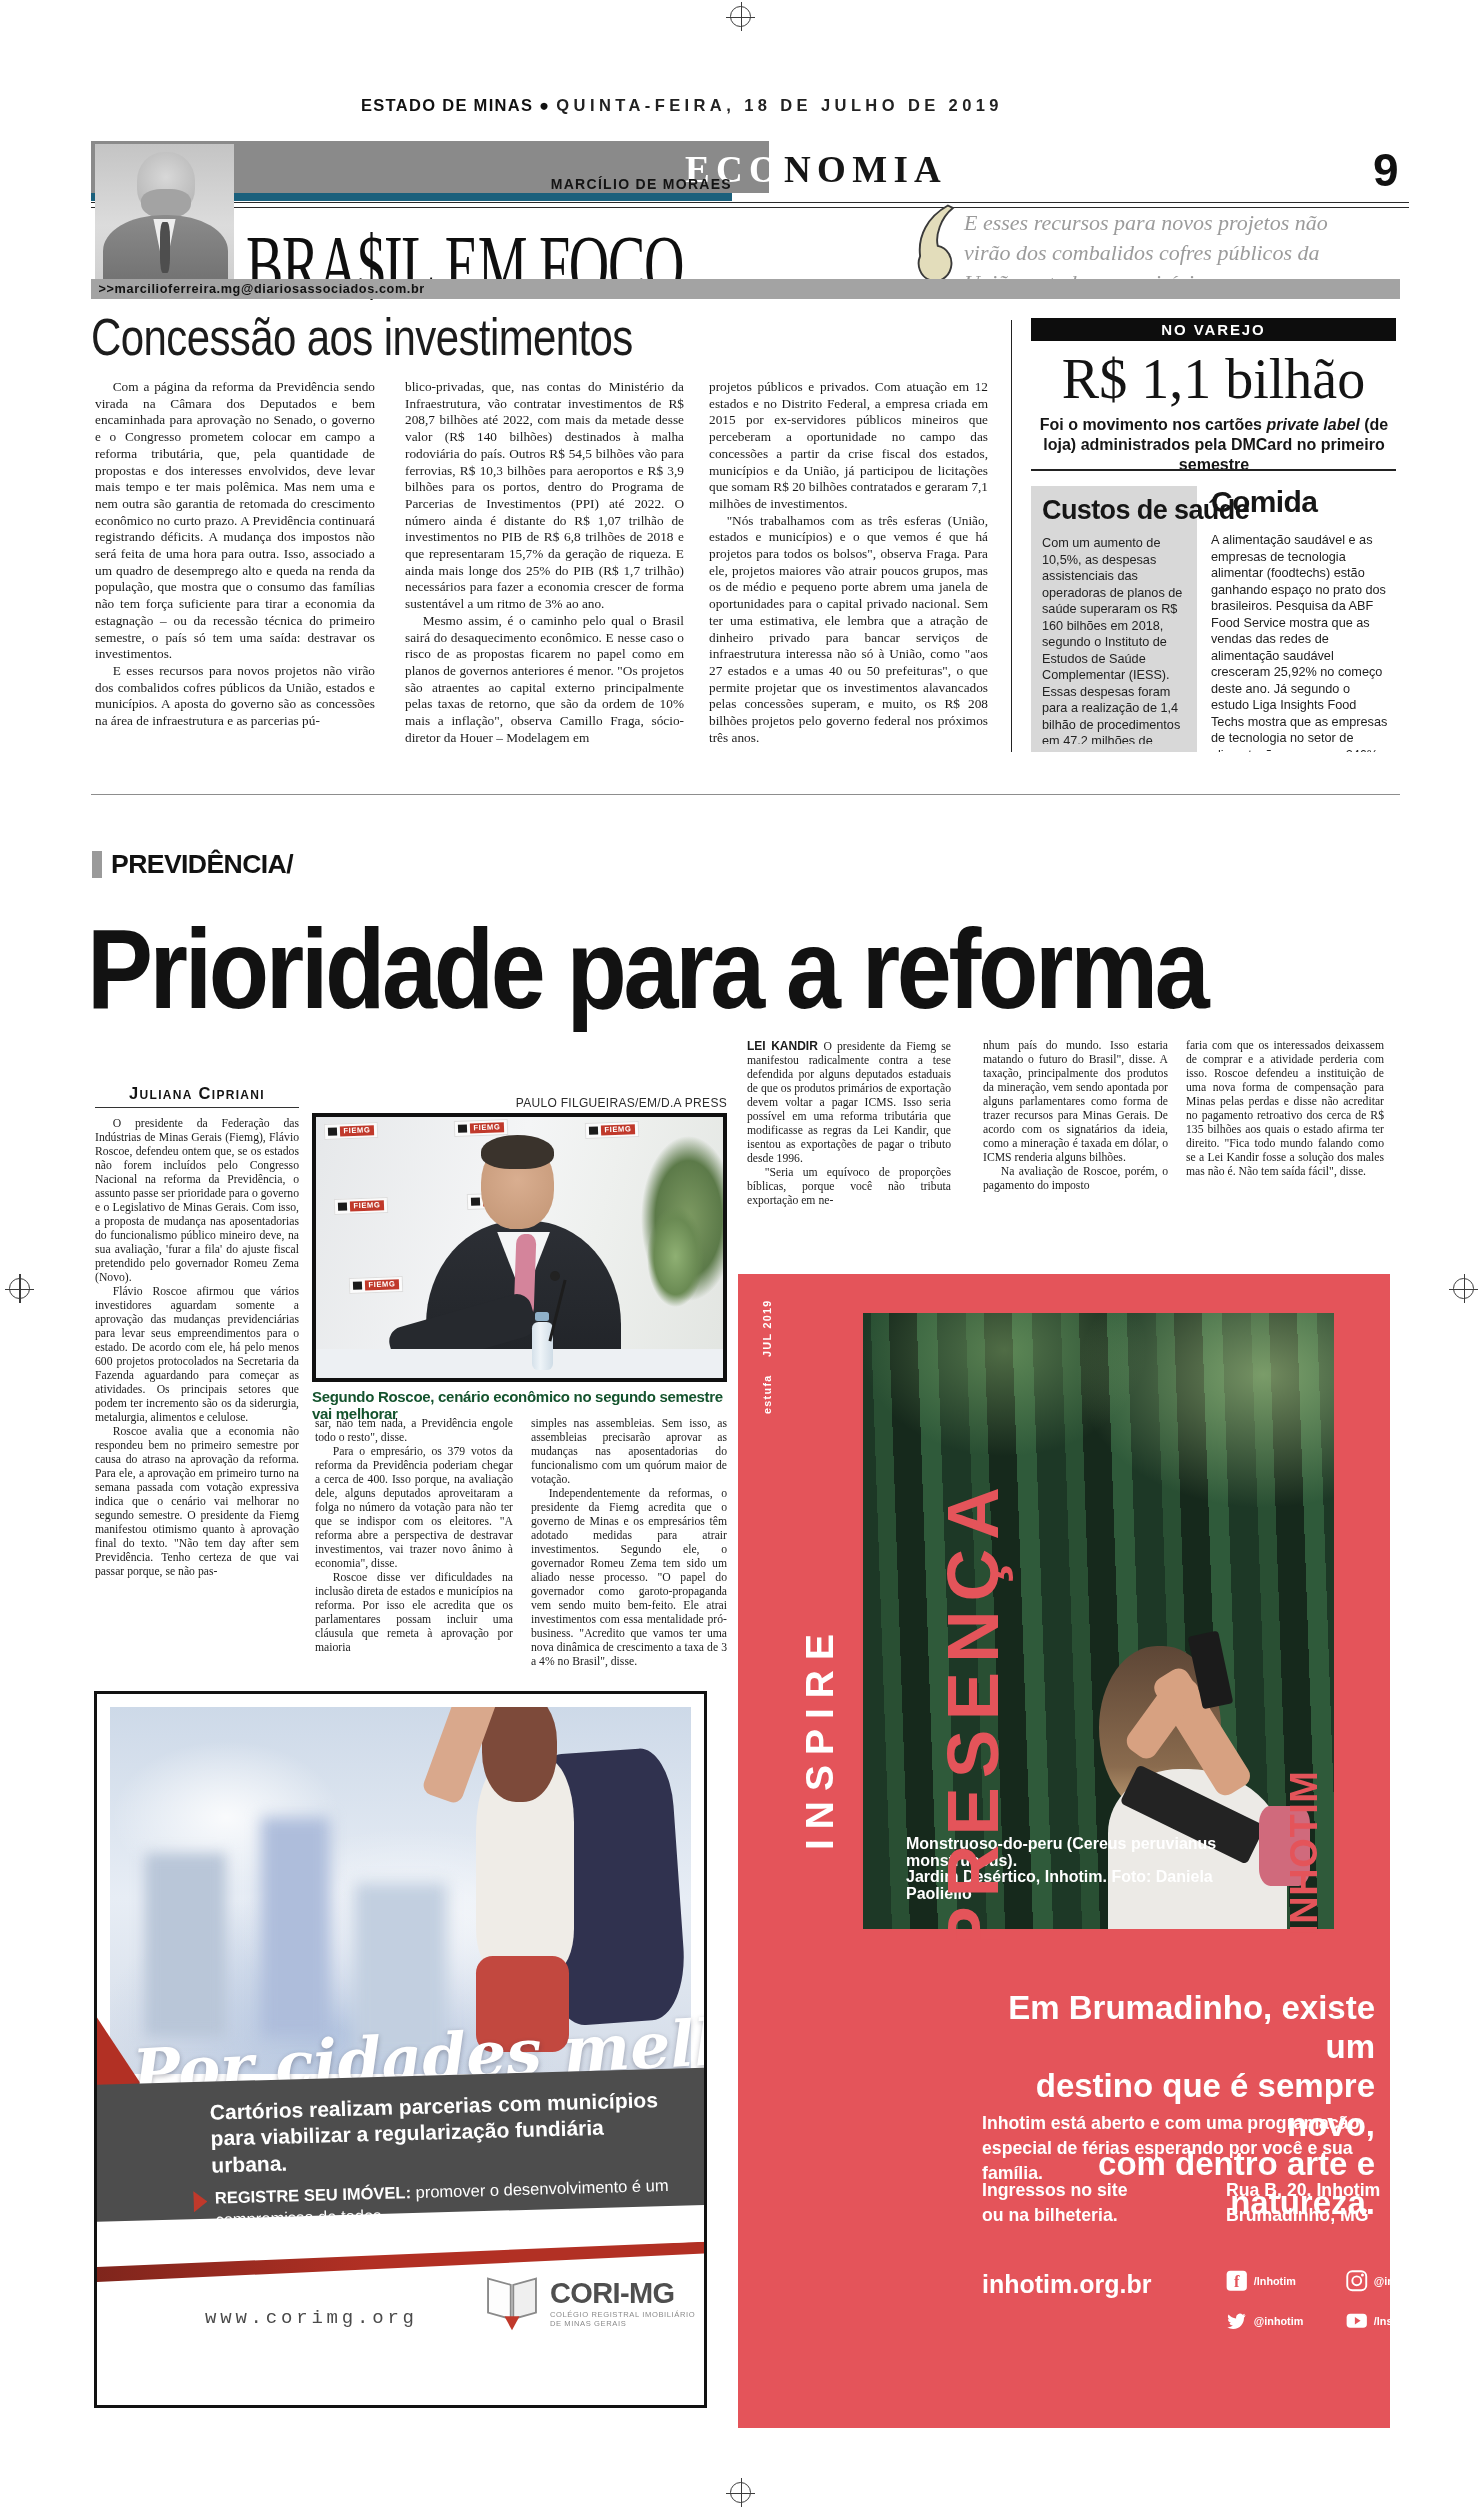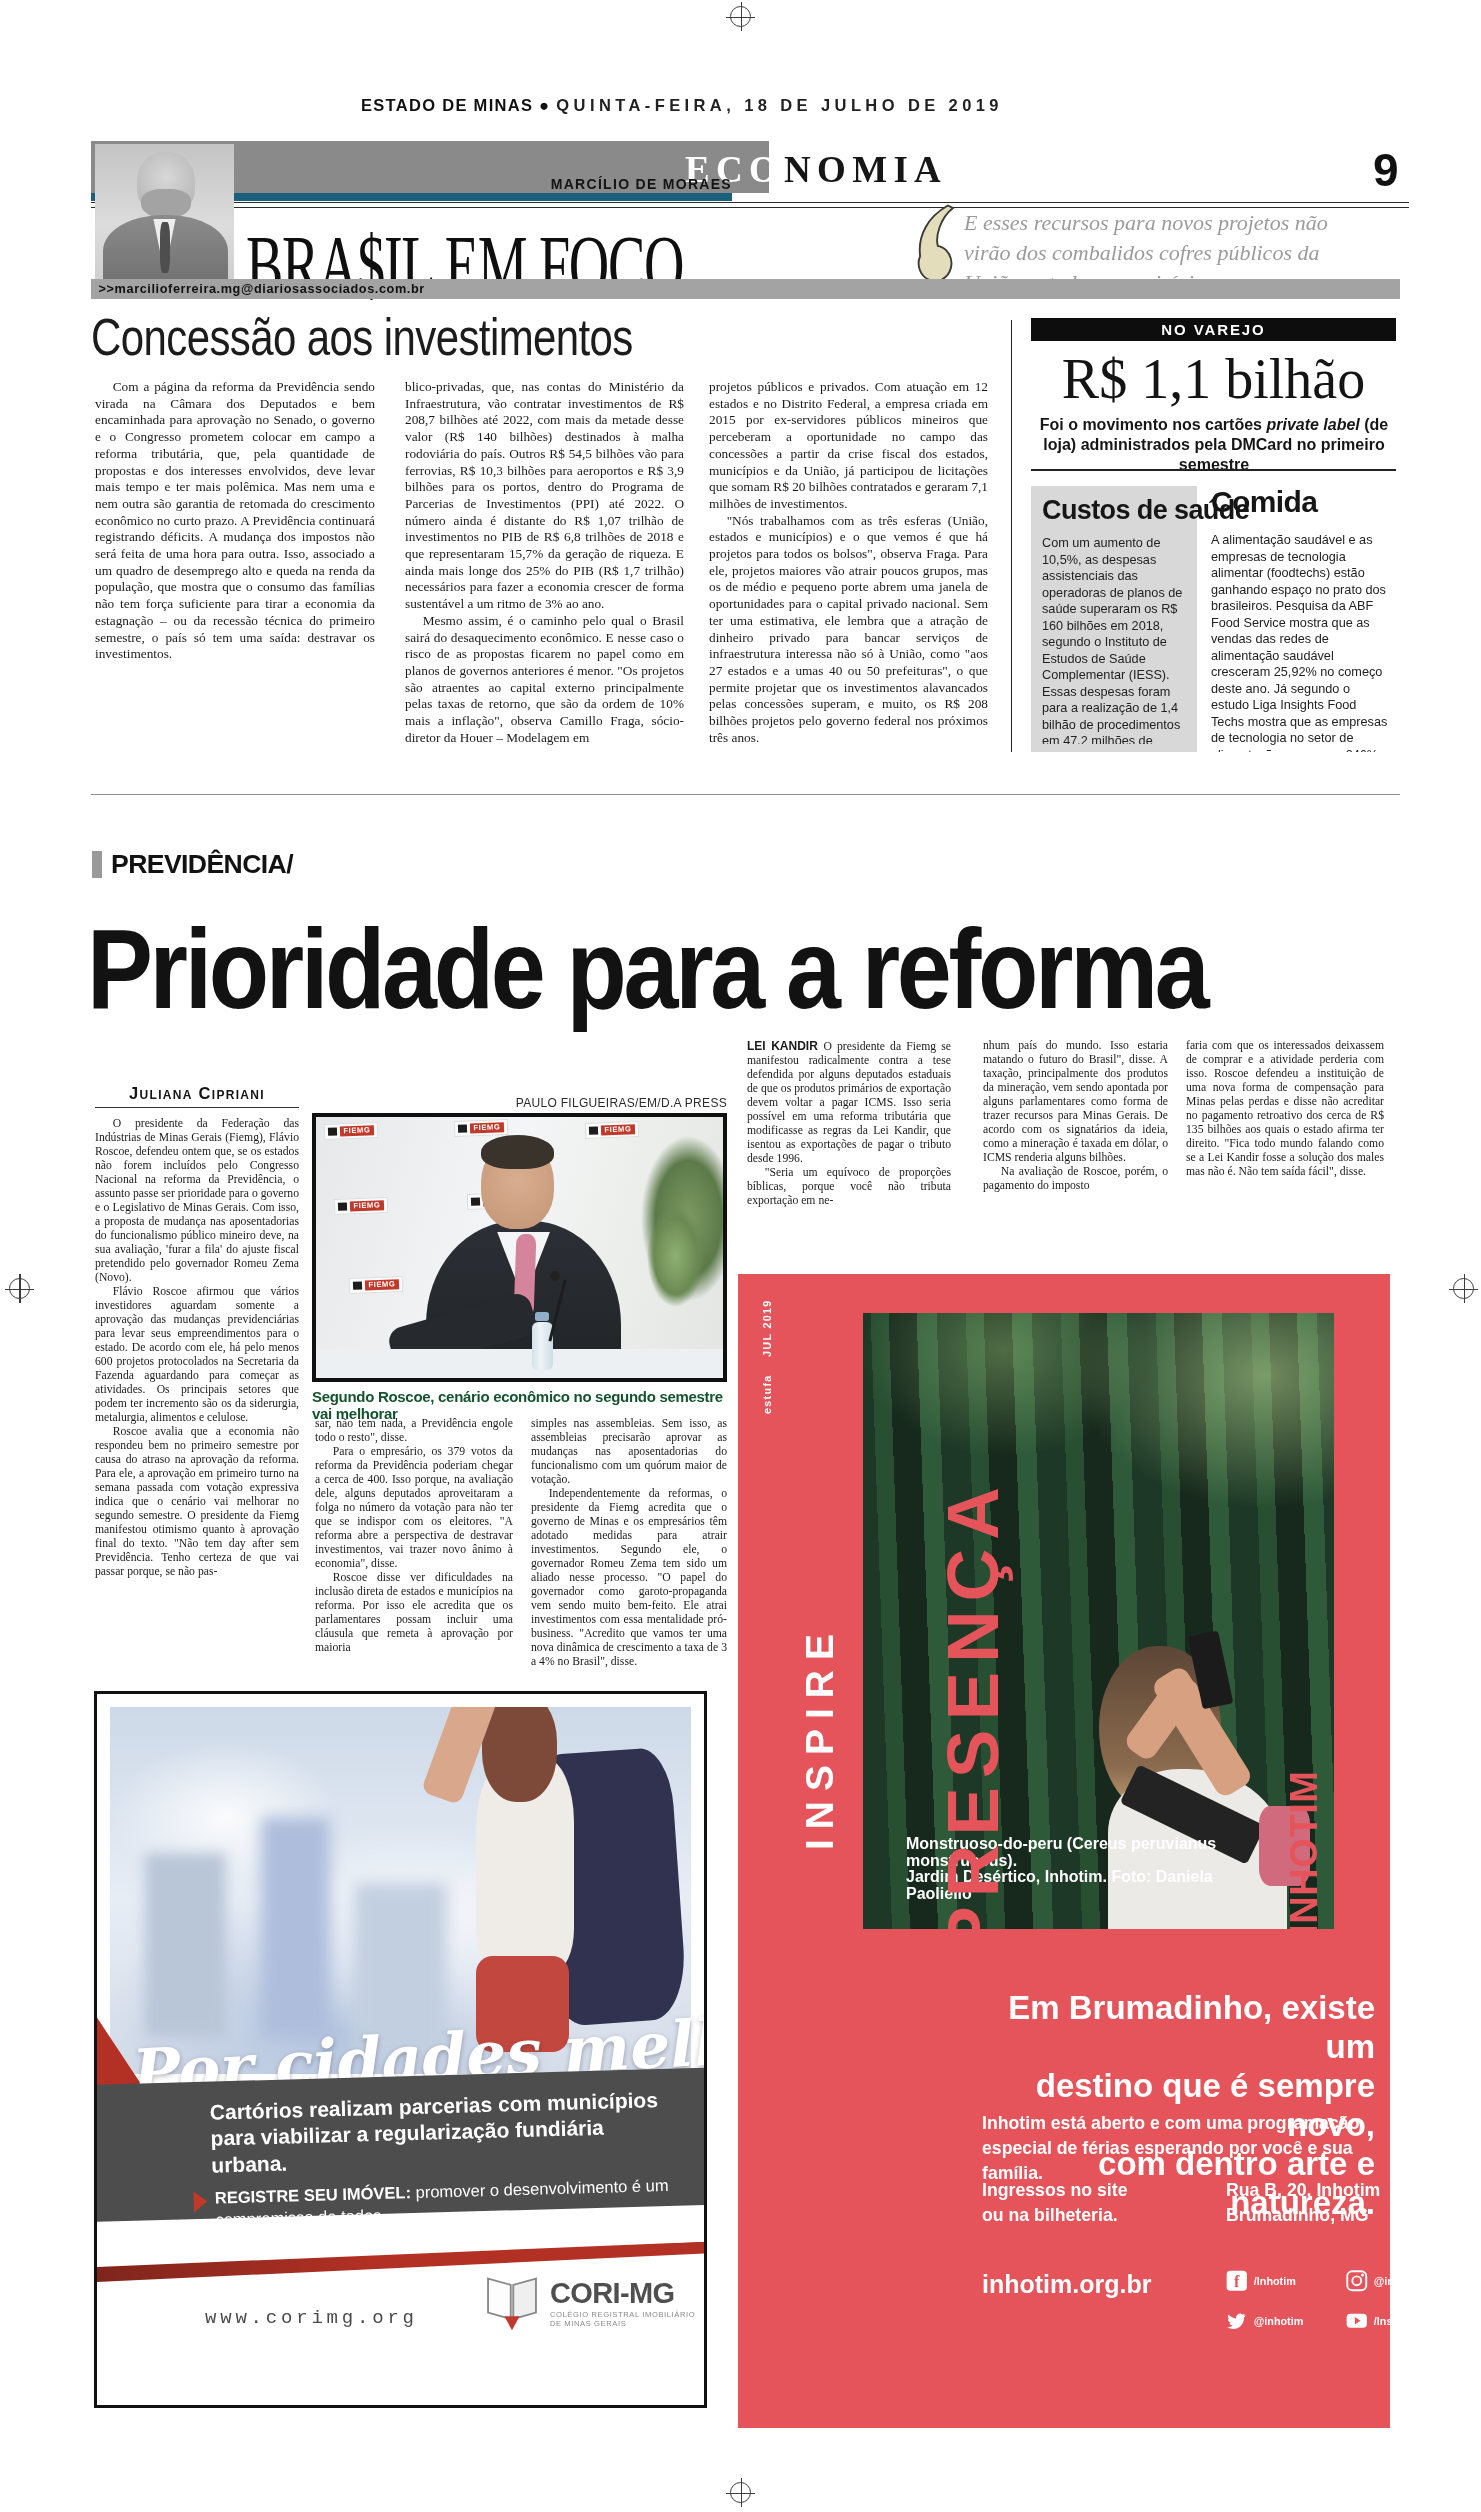--- a/index.html
+++ b/index.html
@@ -109,20 +109,21 @@
   </div>
 
   <div class="abs" style="left:91px;top:279px;width:1309px;height:19.6px;background:#a3a3a3;">
     <div style="padding:3.2px 0 0 7.6px;font-size:12.7px;font-weight:bold;letter-spacing:0.6px;color:#111;">&gt;&gt;marcilioferreira.mg@diariosassociados.com.br</div>
   </div>
 
   <div class="abs h-conc" style="left:91px;top:309px;">Concessão aos investimentos</div>
 
   <div class="abs body-col" style="left:95px;top:379px;width:280px;height:374px;font-size:13.3px;line-height:16.7px;">
     <p>Com a página da reforma da Previdência sendo virada na Câmara dos Deputados e bem encaminhada para aprovação no Senado, o governo e o Congresso prometem colocar em campo a reforma tributária, que, pela quantidade de propostas e dos interesses envolvidos, deve levar mais tempo e ter mais polêmica. Mas nem uma e nem outra são garantia de retomada do crescimento econômico no curto prazo. A Previdência continuará registrando déficits. A mudança dos impostos não será feita de uma hora para outra. Isso, associado a um quadro de desemprego alto e queda na renda da população, que mostra que o consumo das famílias não tem força suficiente para tirar a economia da estagnação – ou da recessão técnica do primeiro semestre, o país só tem uma saída: destravar os investimentos.</p>
+    <p>E esses recursos para novos projetos não virão dos combalidos cofres públicos da União, estados e municípios. A aposta do governo são as concessões na área de infraestrutura e as parcerias pú-</p>
   </div>
   <div class="abs body-col" style="left:405px;top:379px;width:279px;height:374px;font-size:13.3px;line-height:16.7px;">
     <p class="noind">blico-privadas, que, nas contas do Ministério da Infraestrutura, vão contratar investimentos de R$ 208,7 bilhões até 2022, com mais da metade desse valor (R$ 140 bilhões) destinados à malha rodoviária do país. Outros R$ 54,5 bilhões vão para ferrovias, R$ 10,3 bilhões para aeroportos e R$ 3,9 bilhões para os portos, dentro do Programa de Parcerias de Investimentos (PPI) até 2022. O número ainda é distante do R$ 1,07 trilhão de investimentos no PIB de R$ 6,8 trilhões de 2018 e que representaram 15,7% da geração de riqueza. E ainda mais longe dos 25% do PIB (R$ 1,7 trilhão) necessários para fazer a economia crescer de forma sustentável a um ritmo de 3% ao ano.</p>
     <p>Mesmo assim, é o caminho pelo qual o Brasil sairá do desaquecimento econômico. E nesse caso o risco de as propostas ficarem no papel como em planos de governos anteriores é menor. "Os projetos são atraentes ao capital externo principalmente pelas taxas de retorno, que são da ordem de 10% mais a inflação", observa Camillo Fraga, sócio-diretor da Houer – Modelagem em</p>
   </div>
   <div class="abs body-col" style="left:709px;top:379px;width:279px;height:374px;font-size:13.3px;line-height:16.7px;">
     <p class="noind">projetos públicos e privados. Com atuação em 12 estados e no Distrito Federal, a empresa criada em 2015 por ex-servidores públicos mineiros que perceberam a oportunidade no campo das concessões a partir da crise fiscal dos estados, municípios e da União, já participou de licitações que somam R$ 20 bilhões contratados e geraram 7,1 milhões de investimentos.</p>
     <p>"Nós trabalhamos com as três esferas (União, estados e municípios) e o que vemos é que há projetos para todos os bolsos", observa Fraga. Para ele, projetos maiores vão atrair poucos grupos, mas os de médio e pequeno porte abrem uma janela de oportunidades para o capital privado nacional. Sem ter uma estimativa, ele lembra que a atração de dinheiro privado para bancar serviços de infraestrutura interessa não só à União, como "aos 27 estados e a umas 40 ou 50 prefeituras", o que permite projetar que os investimentos alavancados pelas concessões superam, e muito, os R$ 208 bilhões projetos pelo governo federal nos próximos três anos.</p>
   </div>
 

